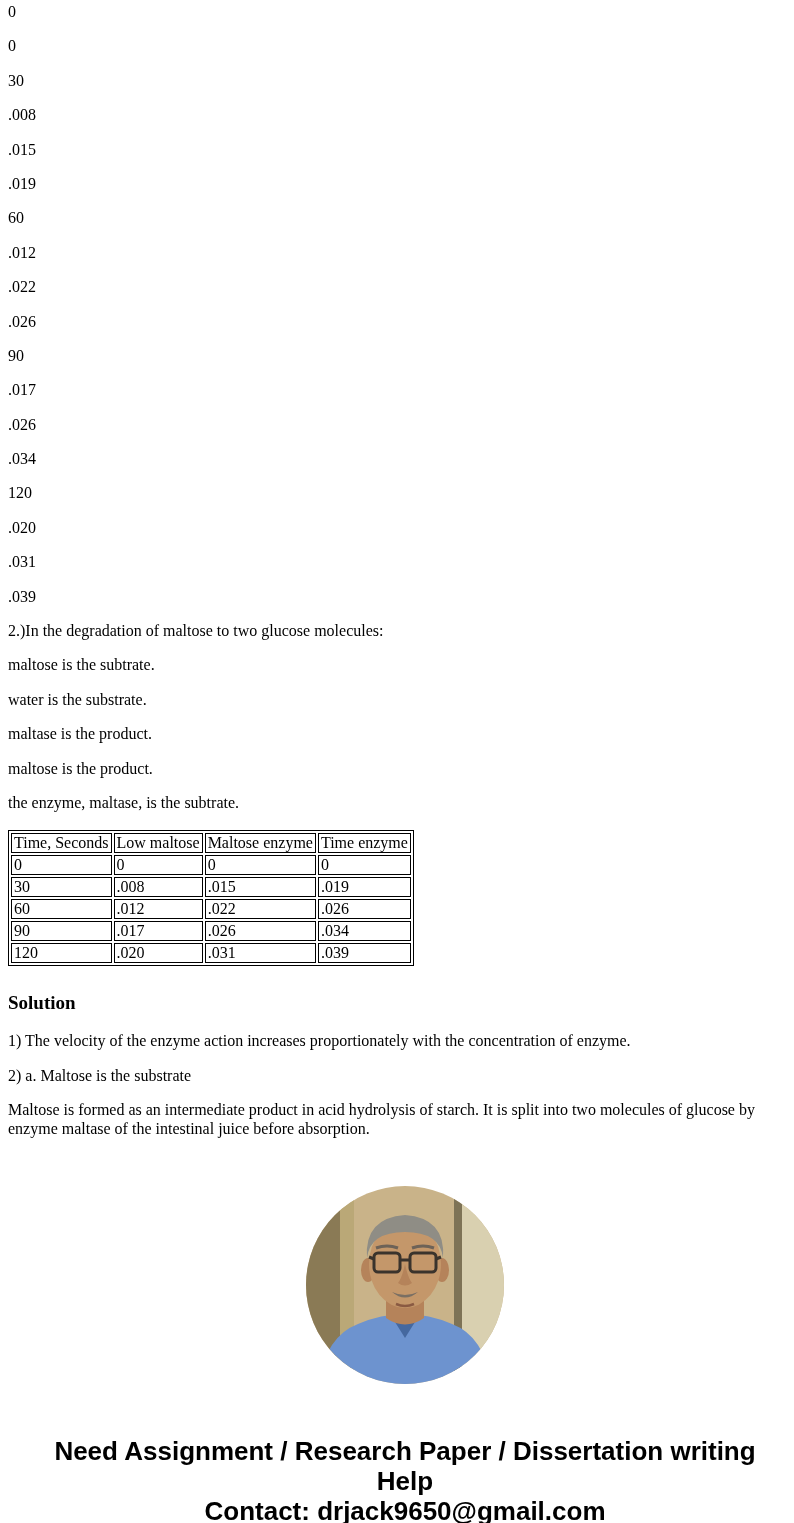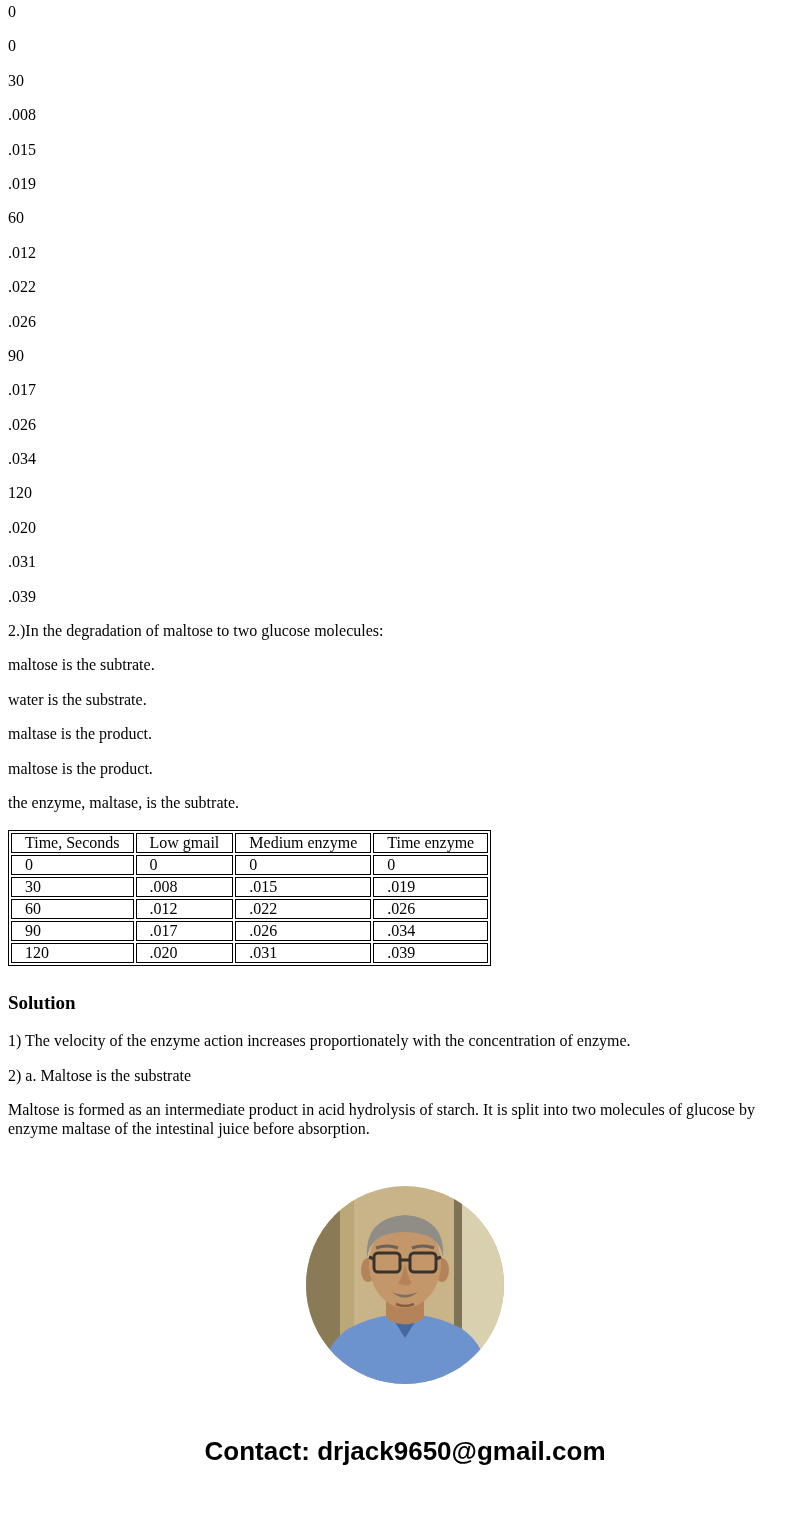--- a/index.html
+++ b/index.html
@@ -16,21 +16,21 @@
   .doc > p:first-child { margin-top: 3px; }
 
   table.data {
     border-collapse: separate;
     border-spacing: 2px;
     border: 1px solid #000;
     margin: 18px 0 18px 0;
   }
   table.data th, table.data td {
     border: 1px solid #000;
-    padding: 0 13px;
+    padding: 0 2px;
     font-weight: normal;
     text-align: left;
     font-size: 16px;
     white-space: nowrap;
   }
   table.data th { min-width: 86px; }
   table.data th:first-child { min-width: 98px; }
 
   h3.solution {
     font-size: 19px;
@@ -85,22 +85,22 @@
   <p>maltose is the subtrate.</p>
   <p>water is the substrate.</p>
   <p>maltase is the product.</p>
   <p>maltose is the product.</p>
   <p>the enzyme, maltase, is the subtrate.</p>
 
   <table class="data">
     <thead>
       <tr>
         <th>Time, Seconds</th>
-        <th>Low gmail</th>
-        <th>Medium enzyme</th>
+        <th>Low maltose</th>
+        <th>Maltose enzyme</th>
         <th>Time enzyme</th>
       </tr>
     </thead>
     <tbody>
       <tr>
         <td>0</td>
         <td>0</td>
         <td>0</td>
         <td>0</td>
       </tr>
@@ -167,16 +167,17 @@
         <path d="M70 62 Q81 58 92 62" stroke="#6d6257" stroke-width="3" fill="none"></path>
         <path d="M106 62 Q117 58 128 62" stroke="#6d6257" stroke-width="3" fill="none"></path>
         <path d="M99 78 Q96 92 92 97 Q99 102 106 97 Q102 92 99 78" fill="#b5835a"></path>
         <path d="M86 106 Q99 112 112 106 Q99 117 86 106" fill="#7a6f63"></path>
         <path d="M90 118 Q99 122 108 118" stroke="#8a5a42" stroke-width="2.5" fill="none"></path>
       </g>
     </svg>
   </div>
 
   <div class="footer">
+    <div>Need Assignment / Research Paper / Dissertation writing Help</div>
     <div>Contact: drjack9650@gmail.com</div>
   </div>
 
 </div>
 
 </body></html>

